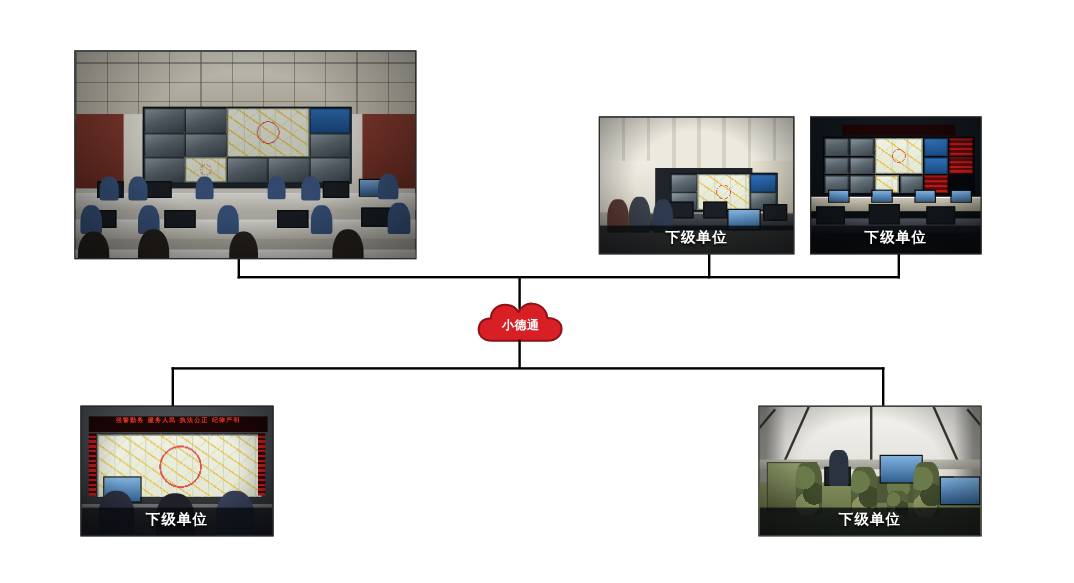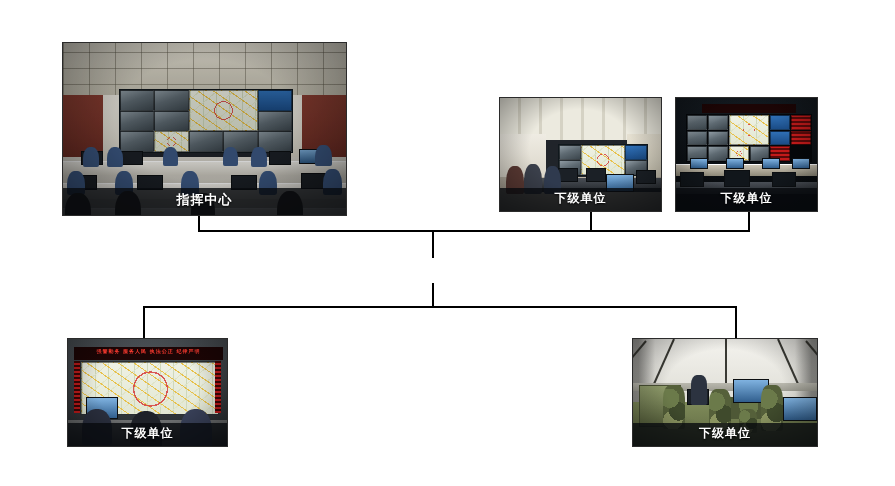--- a/index.html
+++ b/index.html
@@ -185,20 +185,29 @@
 <body>
 
 <div id="canvas">
 
   <div class="line v" style="left:198px; top:215px; height:17px;"></div>
   <div class="line v" style="left:590px; top:211px; height:21px;"></div>
   <div class="line v" style="left:748px; top:211px; height:21px;"></div>
   <div class="line h" style="left:198px; top:230px; width:552px;"></div>
   <div class="line v" style="left:432px; top:230px; height:28px;"></div>
 
+  <div class="cloud" style="left:396px; top:251px; width:76px; height:36px;">
+    <svg width="76" height="36" viewBox="0 0 76 36" aria-hidden="true">
+      <path d="M14,33 C6,33 2,28 3,22 C4,16 9,14 13,14.5
+               C13,8 18,3 25,3 C30,3 34,5.5 36,9
+               C38,4.5 43,1.5 48,2 C55,2.5 60,8 60,14
+               C66,13.5 72,17 72,23 C72,29 67,33 60,33 Z" fill="#d81f26" stroke="#8c1218" stroke-width="1.6" stroke-linejoin="round"></path>
+    </svg>
+    <div class="cloud-label">小德通</div>
+  </div>
 
   <div class="line v" style="left:432px; top:283px; height:24px;"></div>
   <div class="line h" style="left:143px; top:306px; width:594px;"></div>
   <div class="line v" style="left:143px; top:306px; height:33px;"></div>
   <div class="line v" style="left:735px; top:306px; height:33px;"></div>
 
   <div class="node node-big" style="left:62px; top:42px; width:285px; height:174px;">
     <div class="photo">
       <div class="ceiling grid" style="height:58px;"></div>
       <div class="wall-wood" style="left:0; top:52px; width:46px; height:72px;"></div>
@@ -248,21 +257,20 @@
       <div class="person blue" style="left:196px; top:128px; width:18px; height:24px;"></div>
       <div class="person blue" style="left:260px; top:126px; width:19px; height:26px;"></div>
 
       <div class="person head" style="left:2px; top:150px; width:26px; height:30px; border-radius:45% 45% 10% 10%/60% 60% 8% 8%;"></div>
       <div class="person head" style="left:52px; top:148px; width:26px; height:32px; border-radius:45% 45% 10% 10%/60% 60% 8% 8%;"></div>
       <div class="person head" style="left:128px; top:150px; width:24px; height:30px; border-radius:45% 45% 10% 10%/60% 60% 8% 8%;"></div>
       <div class="person head" style="left:214px; top:148px; width:26px; height:32px; border-radius:45% 45% 10% 10%/60% 60% 8% 8%;"></div>
       <div class="vignette"></div>
       <div class="dim"></div>
     </div>
-    <div class="caption">指挥中心</div>
   </div>
 
   <div class="node node-sm" style="left:499px; top:97px; width:163px; height:115px;">
     <div class="photo">
       <div class="ceiling" style="height:42px;
            background:repeating-linear-gradient(90deg,#eceadf 0 18px,#d5d2c4 18px 21px);"></div>
       <div class="wall-light" style="left:0; top:36px; width:46px; height:52px;"></div>
       <div class="wall-light" style="right:0; top:36px; width:34px; height:54px;
            background:linear-gradient(#e6e1d2,#cdc7b4);"></div>
       <div class="videowall" style="left:58px; top:46px; width:88px; height:30px;

